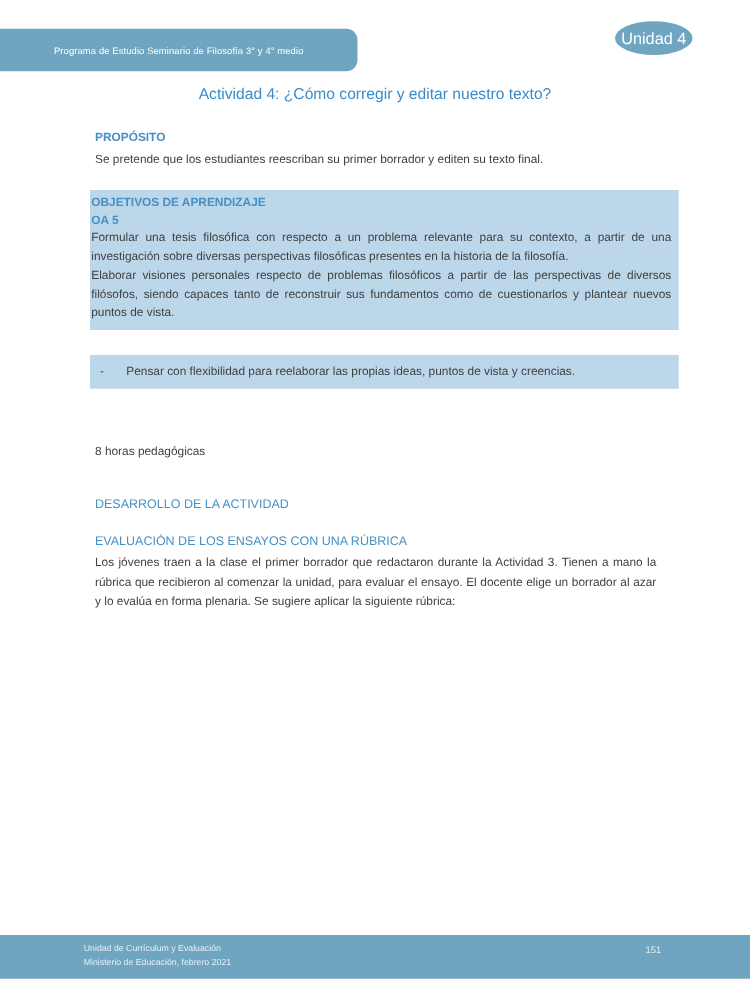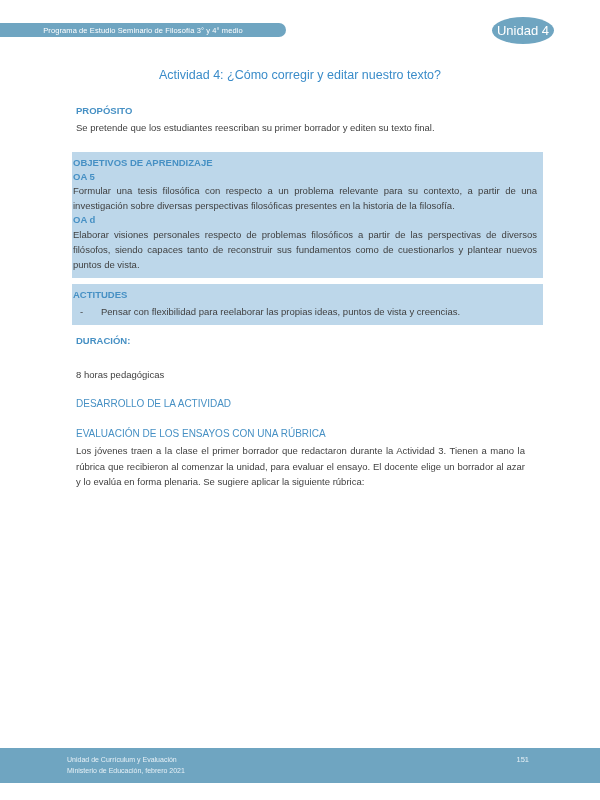--- a/index.html
+++ b/index.html
@@ -1,19 +1,19 @@
 <!DOCTYPE html>
 <html style="--bar: #6FA5C1; --box: #BDD7EA; --heading: #4690C4; --title: #3A8CC9;"><head>
 <meta charset="utf-8">
 <style>
   html,body{margin:0;padding:0;background:#fff;}
   .page{position:relative;width:600px;height:800px;background:#ffffff;
         font-family:"Liberation Sans",sans-serif;overflow:hidden;}
 
-  .badge-left{position:absolute;left:0;top:23px;width:286px;height:14px;
+  .badge-left{position:absolute;left:0;top:23px;width:286px;height:34px;
     background:var(--bar);border-radius:0 9px 9px 0;
     display:flex;align-items:center;justify-content:center;
     color:#fff;font-size:7.5px;letter-spacing:.1px;}
   .badge-right{position:absolute;left:492px;top:17px;width:62px;height:27px;
     background:var(--bar);border-radius:50%;
     display:flex;align-items:center;justify-content:center;
     color:#fff;font-size:13px;}
 
   .title{position:absolute;top:68px;left:0;right:0;text-align:center;
     color:var(--title);font-size:12.5px;}
@@ -55,34 +55,31 @@
 
   <div class="sec" style="top:104px;">
     <div class="h">PROPÓSITO</div>
     <div class="body">Se pretende que los estudiantes reescriban su primer borrador y editen su texto final.</div>
   </div>
 
   <div class="box" style="top:152px;">
     <div class="h">OBJETIVOS DE APRENDIZAJE</div>
     <div class="h">OA 5</div>
     <div class="body just">Formular una tesis filosófica con respecto a un problema relevante para su contexto, a partir de una investigación sobre diversas perspectivas filosóficas presentes en la historia de la filosofía.</div>
-    <div class="h">OA d</div>
     <div class="body just">Elaborar visiones personales respecto de problemas filosóficos a partir de las perspectivas de diversos filósofos, siendo capaces tanto de reconstruir sus fundamentos como de cuestionarlos y plantear nuevos puntos de vista.</div>
   </div>
 
   <div class="box" style="top:284px;">
-    <div class="h">ACTITUDES</div>
     <div class="bullet-row">
       <span class="dash">-</span>
       <span class="bullet-text">Pensar con flexibilidad para reelaborar las propias ideas, puntos de vista y creencias.</span>
     </div>
   </div>
 
   <div class="sec" style="top:334px;">
-    <div class="h">DURACIÓN:</div>
     <div class="body" style="margin-top:20px;">8 horas pedagógicas</div>
   </div>
 
   <div class="sec" style="top:397px;">
     <div class="h reg">DESARROLLO DE LA ACTIVIDAD</div>
   </div>
 
   <div class="sec" style="top:427px;">
     <div class="h reg">EVALUACIÓN DE LOS ENSAYOS CON UNA RÚBRICA</div>
     <div class="body just">Los jóvenes traen a la clase el primer borrador que redactaron durante la Actividad 3. Tienen a mano la rúbrica que recibieron al comenzar la unidad, para evaluar el ensayo. El docente elige un borrador al azar y lo evalúa en forma plenaria. Se sugiere aplicar la siguiente rúbrica:</div>

